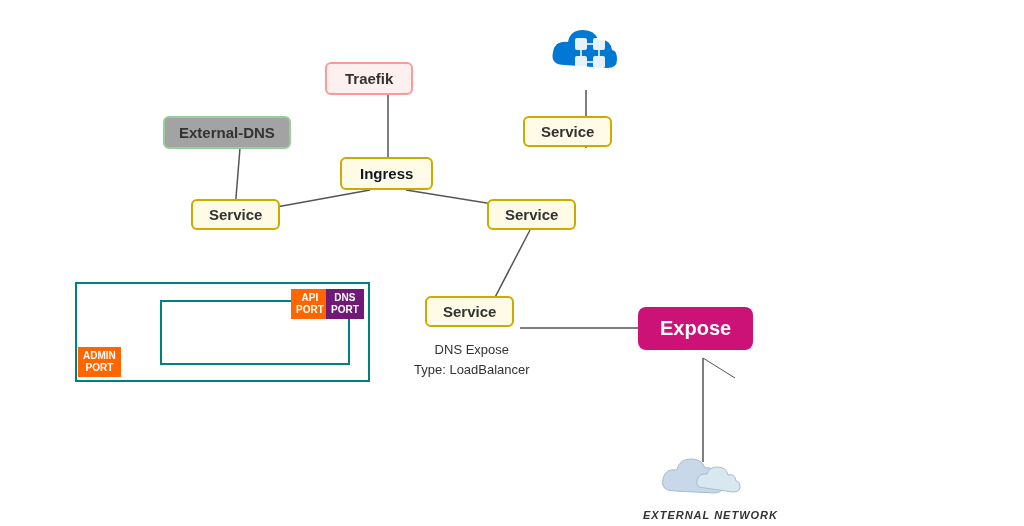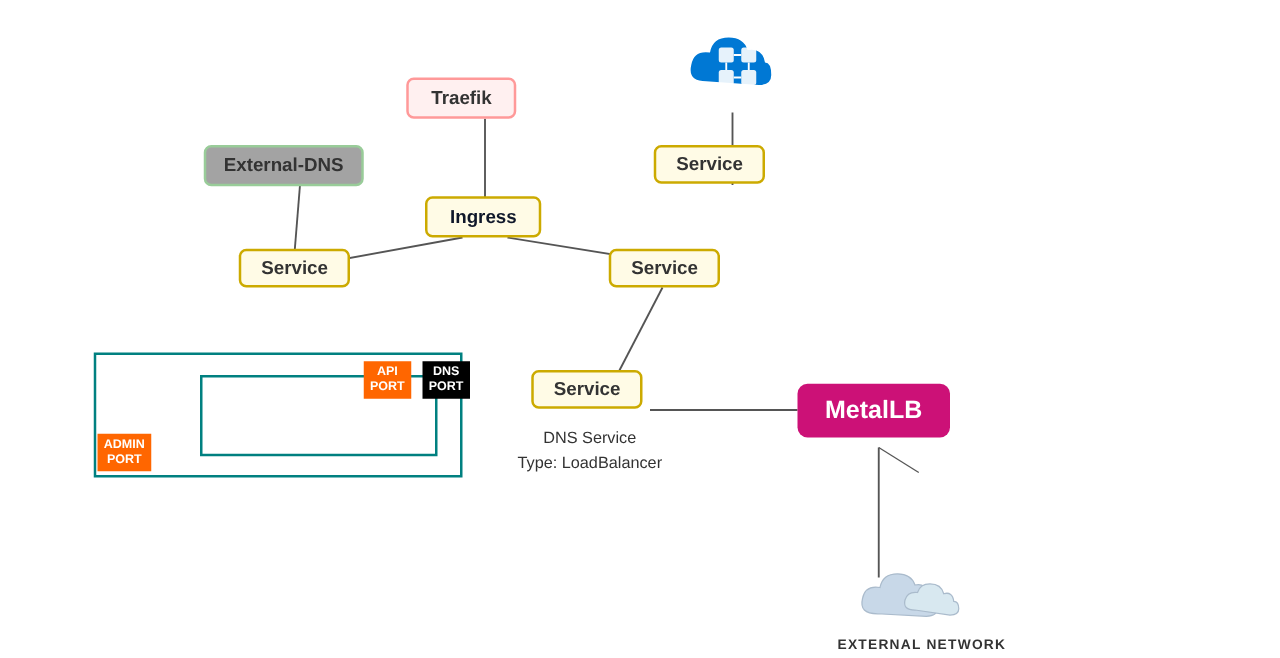--- a/index.html
+++ b/index.html
@@ -153,47 +153,47 @@
       font-size: 10px;
       font-weight: bold;
       padding: 3px 5px;
       text-align: center;
       line-height: 1.2;
     }
     .dns-port {
       position: absolute;
       left: 326px;
       top: 289px;
-      background: #000000;
+      background: #701a75;
       color: #fff;
       font-size: 10px;
       font-weight: bold;
       padding: 3px 5px;
       text-align: center;
       line-height: 1.2;
-      margin-left: 12px;
     }
     .admin-port {
       position: absolute;
       left: 78px;
       top: 347px;
       background: #ff6600;
       color: #fff;
       font-size: 10px;
       font-weight: bold;
       padding: 3px 5px;
       text-align: center;
       line-height: 1.2;
     }
     
     .ext-network {
       position: absolute;
-      left: 670px;
+      left: 643px;
       top: 446px;
       text-align: center;
+      font-style: italic;
     }
     .ext-network-label {
       font-size: 11px;
       font-weight: bold;
       color: #333;
       margin-top: 4px;
       letter-spacing: 1px;
     }
     
     .lines-svg {
@@ -287,26 +287,26 @@
   <div class="admin-port">
     <span style="white-space:pre;">ADMIN
 PORT</span>
   </div>
 
   <div class="node service-dns">
     <span>Service</span>
   </div>
 
   <div class="service-dns-text">
-    <div>DNS Service</div>
+    <div>DNS Expose</div>
     <div>Type: LoadBalancer</div>
   </div>
 
   <div class="node metallb">
-    <span>MetalLB</span>
+    <span>Expose</span>
   </div>
 
 
   <div class="ext-network">
     <svg viewBox="0 0 100 55" width="100" height="55" xmlns="http://www.w3.org/2000/svg">
       <path d="M15,45 Q0,45 3,33 Q5,22 17,24 Q19,13 31,13 Q42,13 45,22 Q54,20 56,30 Q63,30 63,40 Q63,47 54,47 Z" fill="#c8d8e8" stroke="#aabbcc" stroke-width="1"></path>
 
       <path d="M45,42 Q35,42 37,34 Q39,27 47,28 Q49,21 57,21 Q66,21 68,29 Q75,27 76,35 Q80,35 80,41 Q80,46 73,46 Z" fill="#d8e8f0" stroke="#aabbcc" stroke-width="1"></path>
     </svg>
     <div class="ext-network-label">EXTERNAL NETWORK</div>

